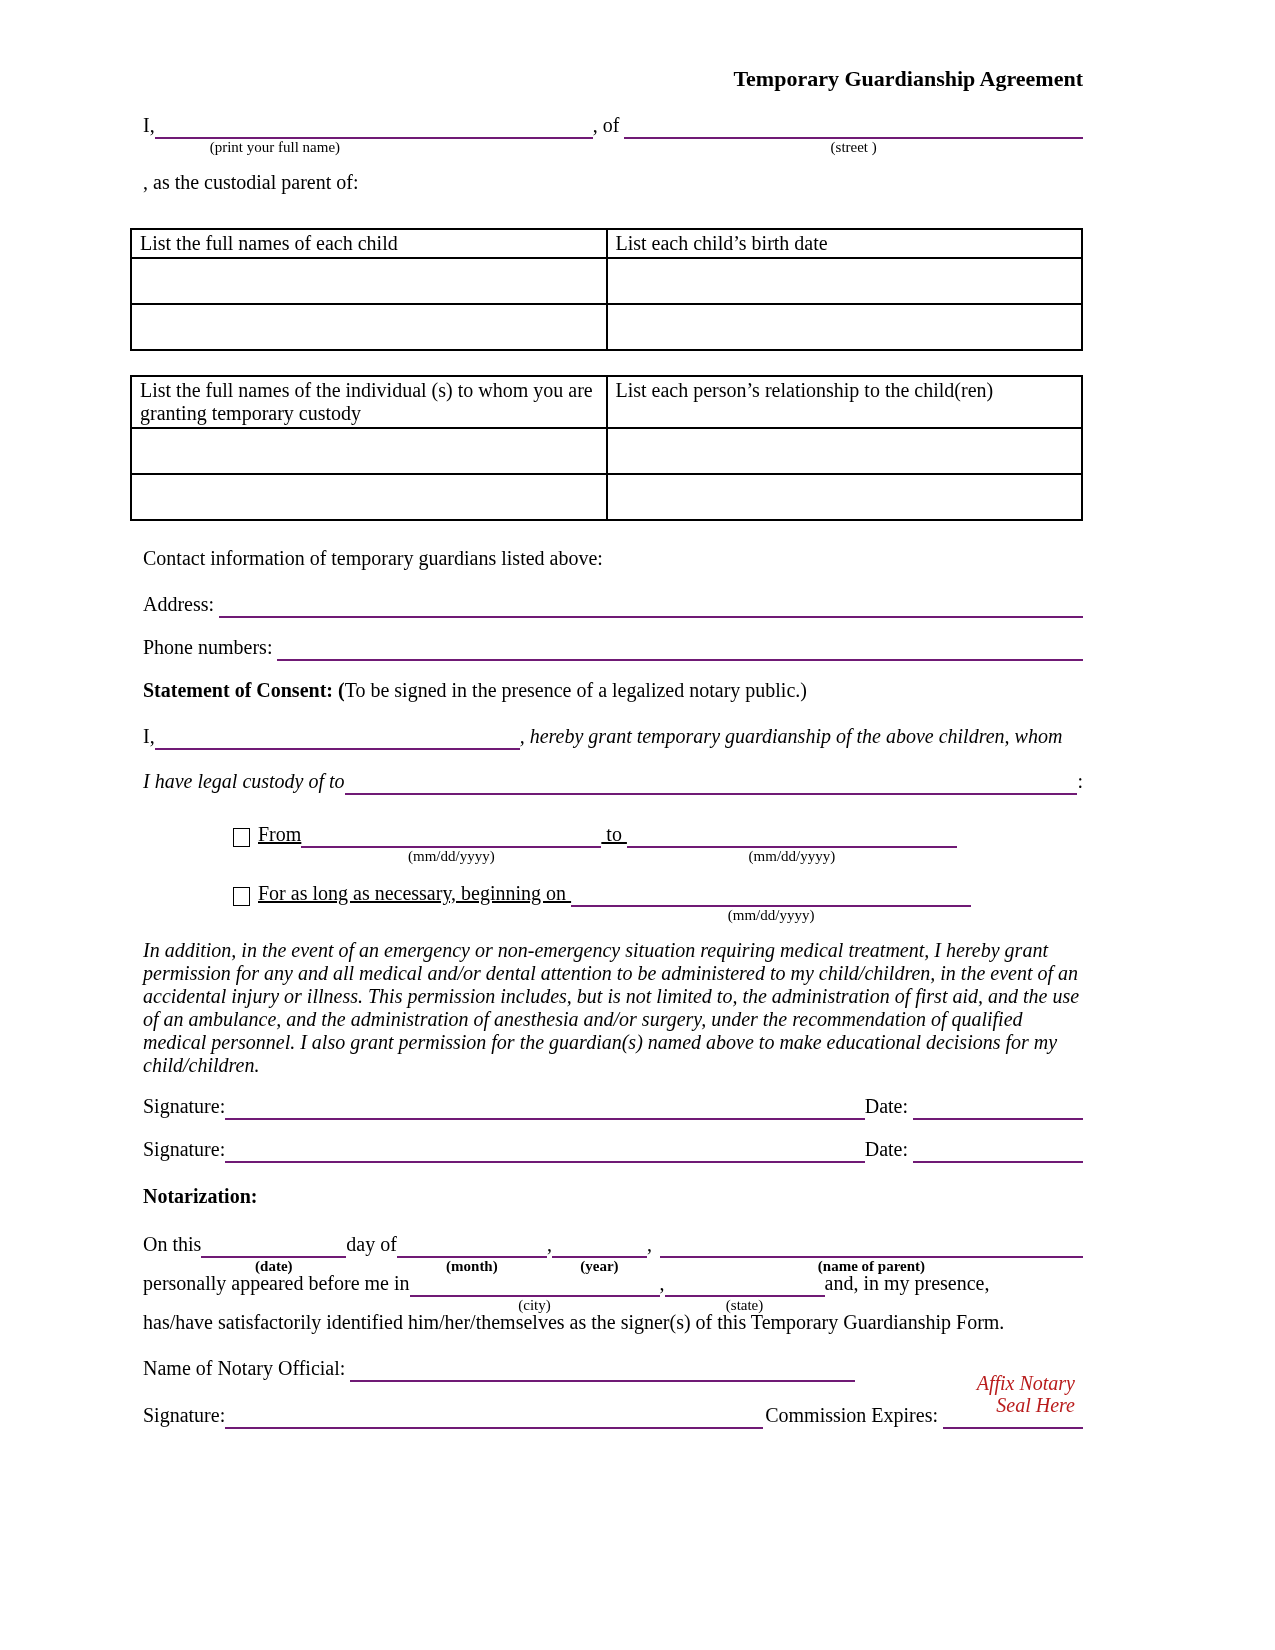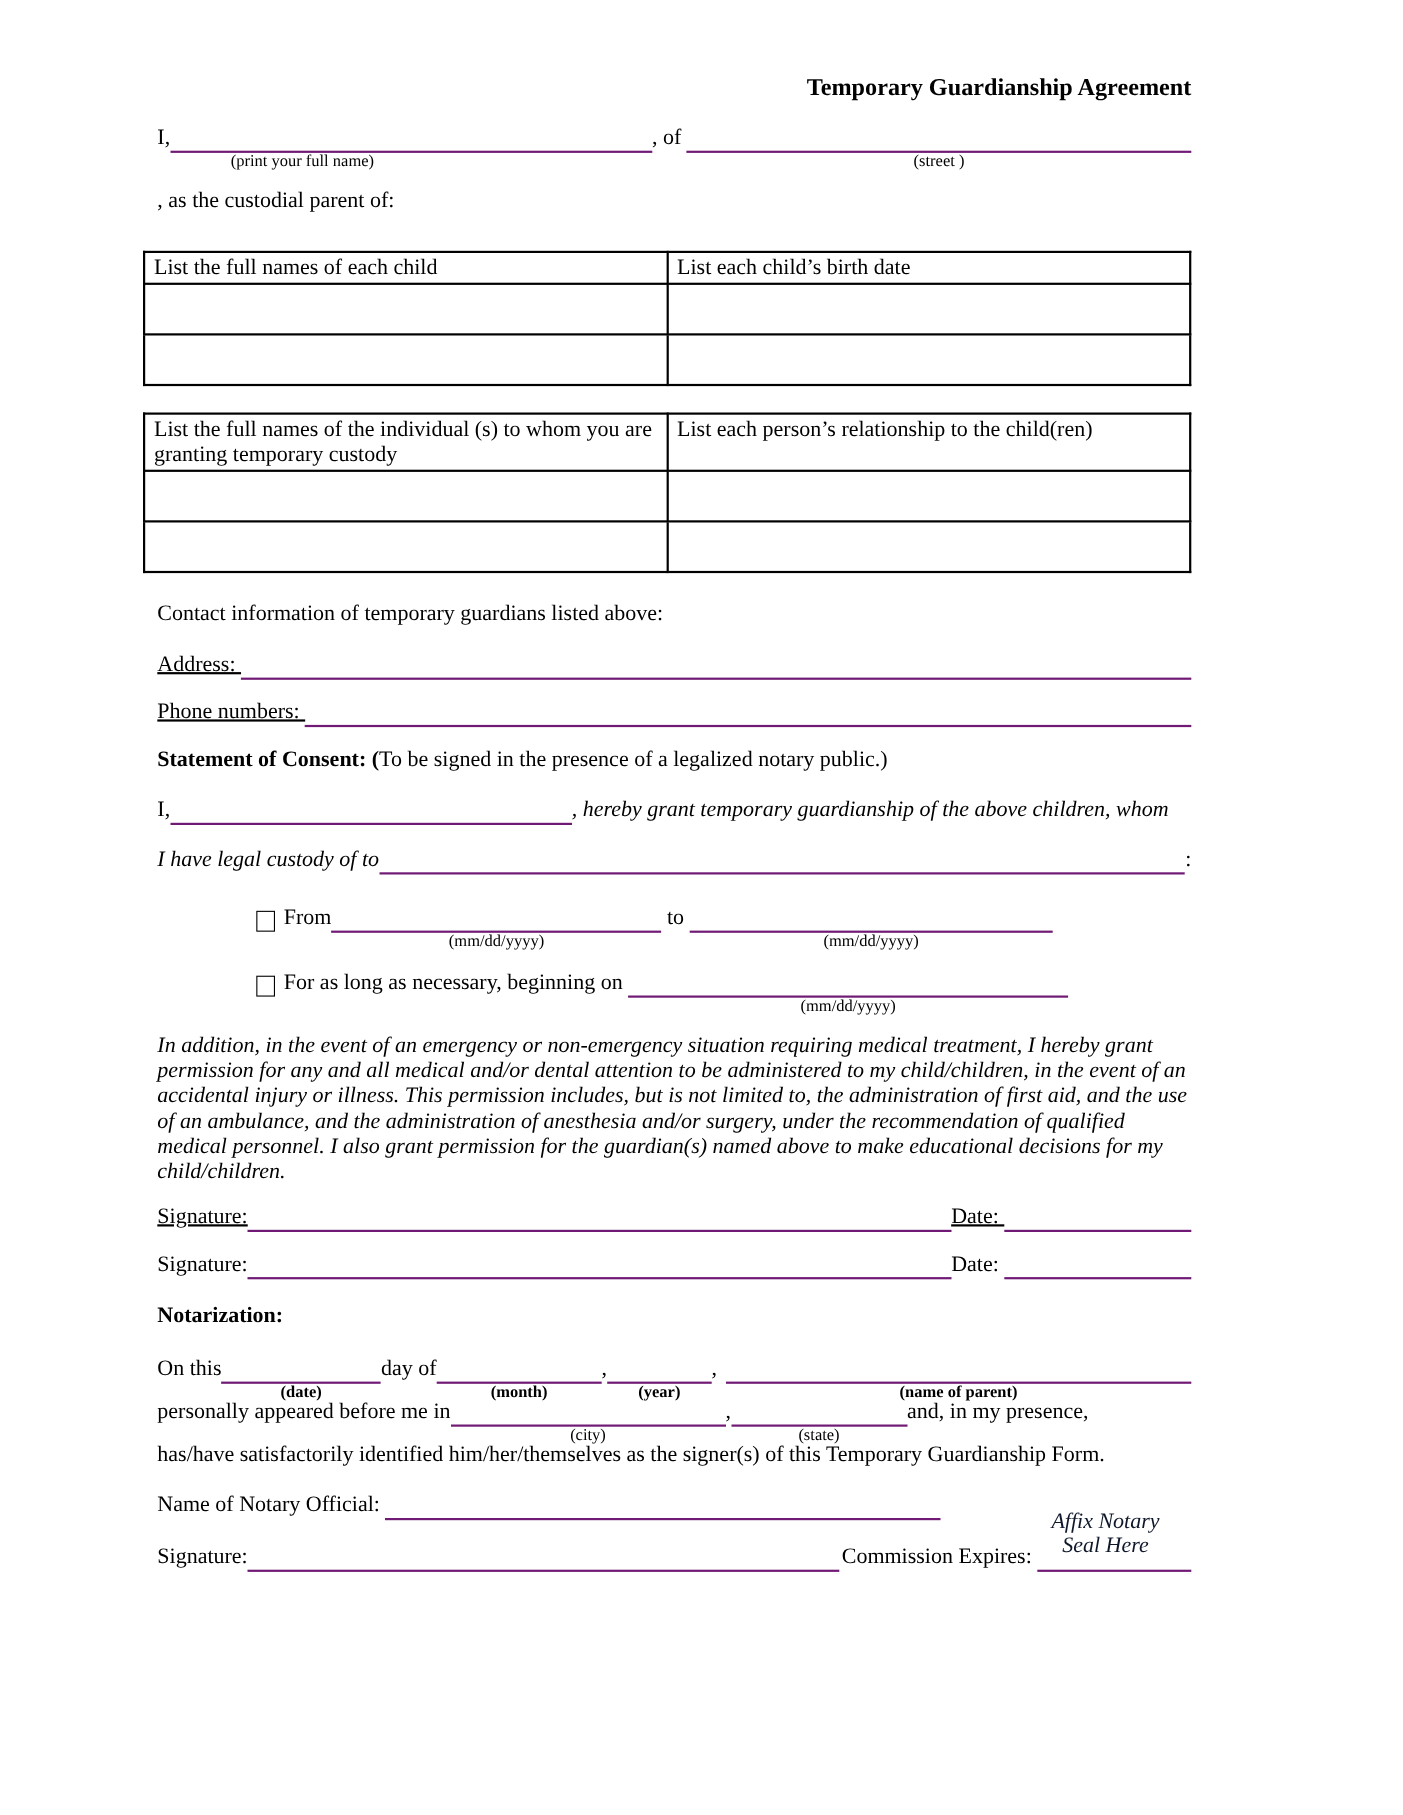--- a/index.html
+++ b/index.html
@@ -72,31 +72,31 @@
     width:15px;height:17px;
     border:1.5px solid #000;
     margin-right:8px;
     align-self:center;
     position:relative;
     top:2px;
   }
   .seal{
     position:absolute;
     top:1372px;left:935px;width:140px;
-    text-align:center;
+    text-align:right;
     font-style:italic;
     font-size:20px;
     line-height:22px;
-    color:#0f172a;
+    color:#b91c1c;
   }
   
   .mb32{margin-bottom:32px;} .mb34{margin-bottom:34px;} .mb24{margin-bottom:24px;margin-top:10px;}
   .mb14{margin-bottom:14px;} .mb26{margin-bottom:26px;} .mb22{margin-bottom:22px;}
-  .mb18{margin-bottom:18px;text-decoration:underline;} .mb20{margin-bottom:20px;} .mb28{margin-bottom:28px;}
-  .indent{margin-left:90px;}
+  .mb18{margin-bottom:18px;} .mb20{margin-bottom:20px;} .mb28{margin-bottom:28px;}
+  .indent{margin-left:90px;text-decoration:underline;}
   .h24{height:24px;}
 </style>
 </head>
 <body>
 
 <div class="page">
 
   <div class="title">Temporary Guardianship Agreement</div>
 
   <div class="row mb32">

